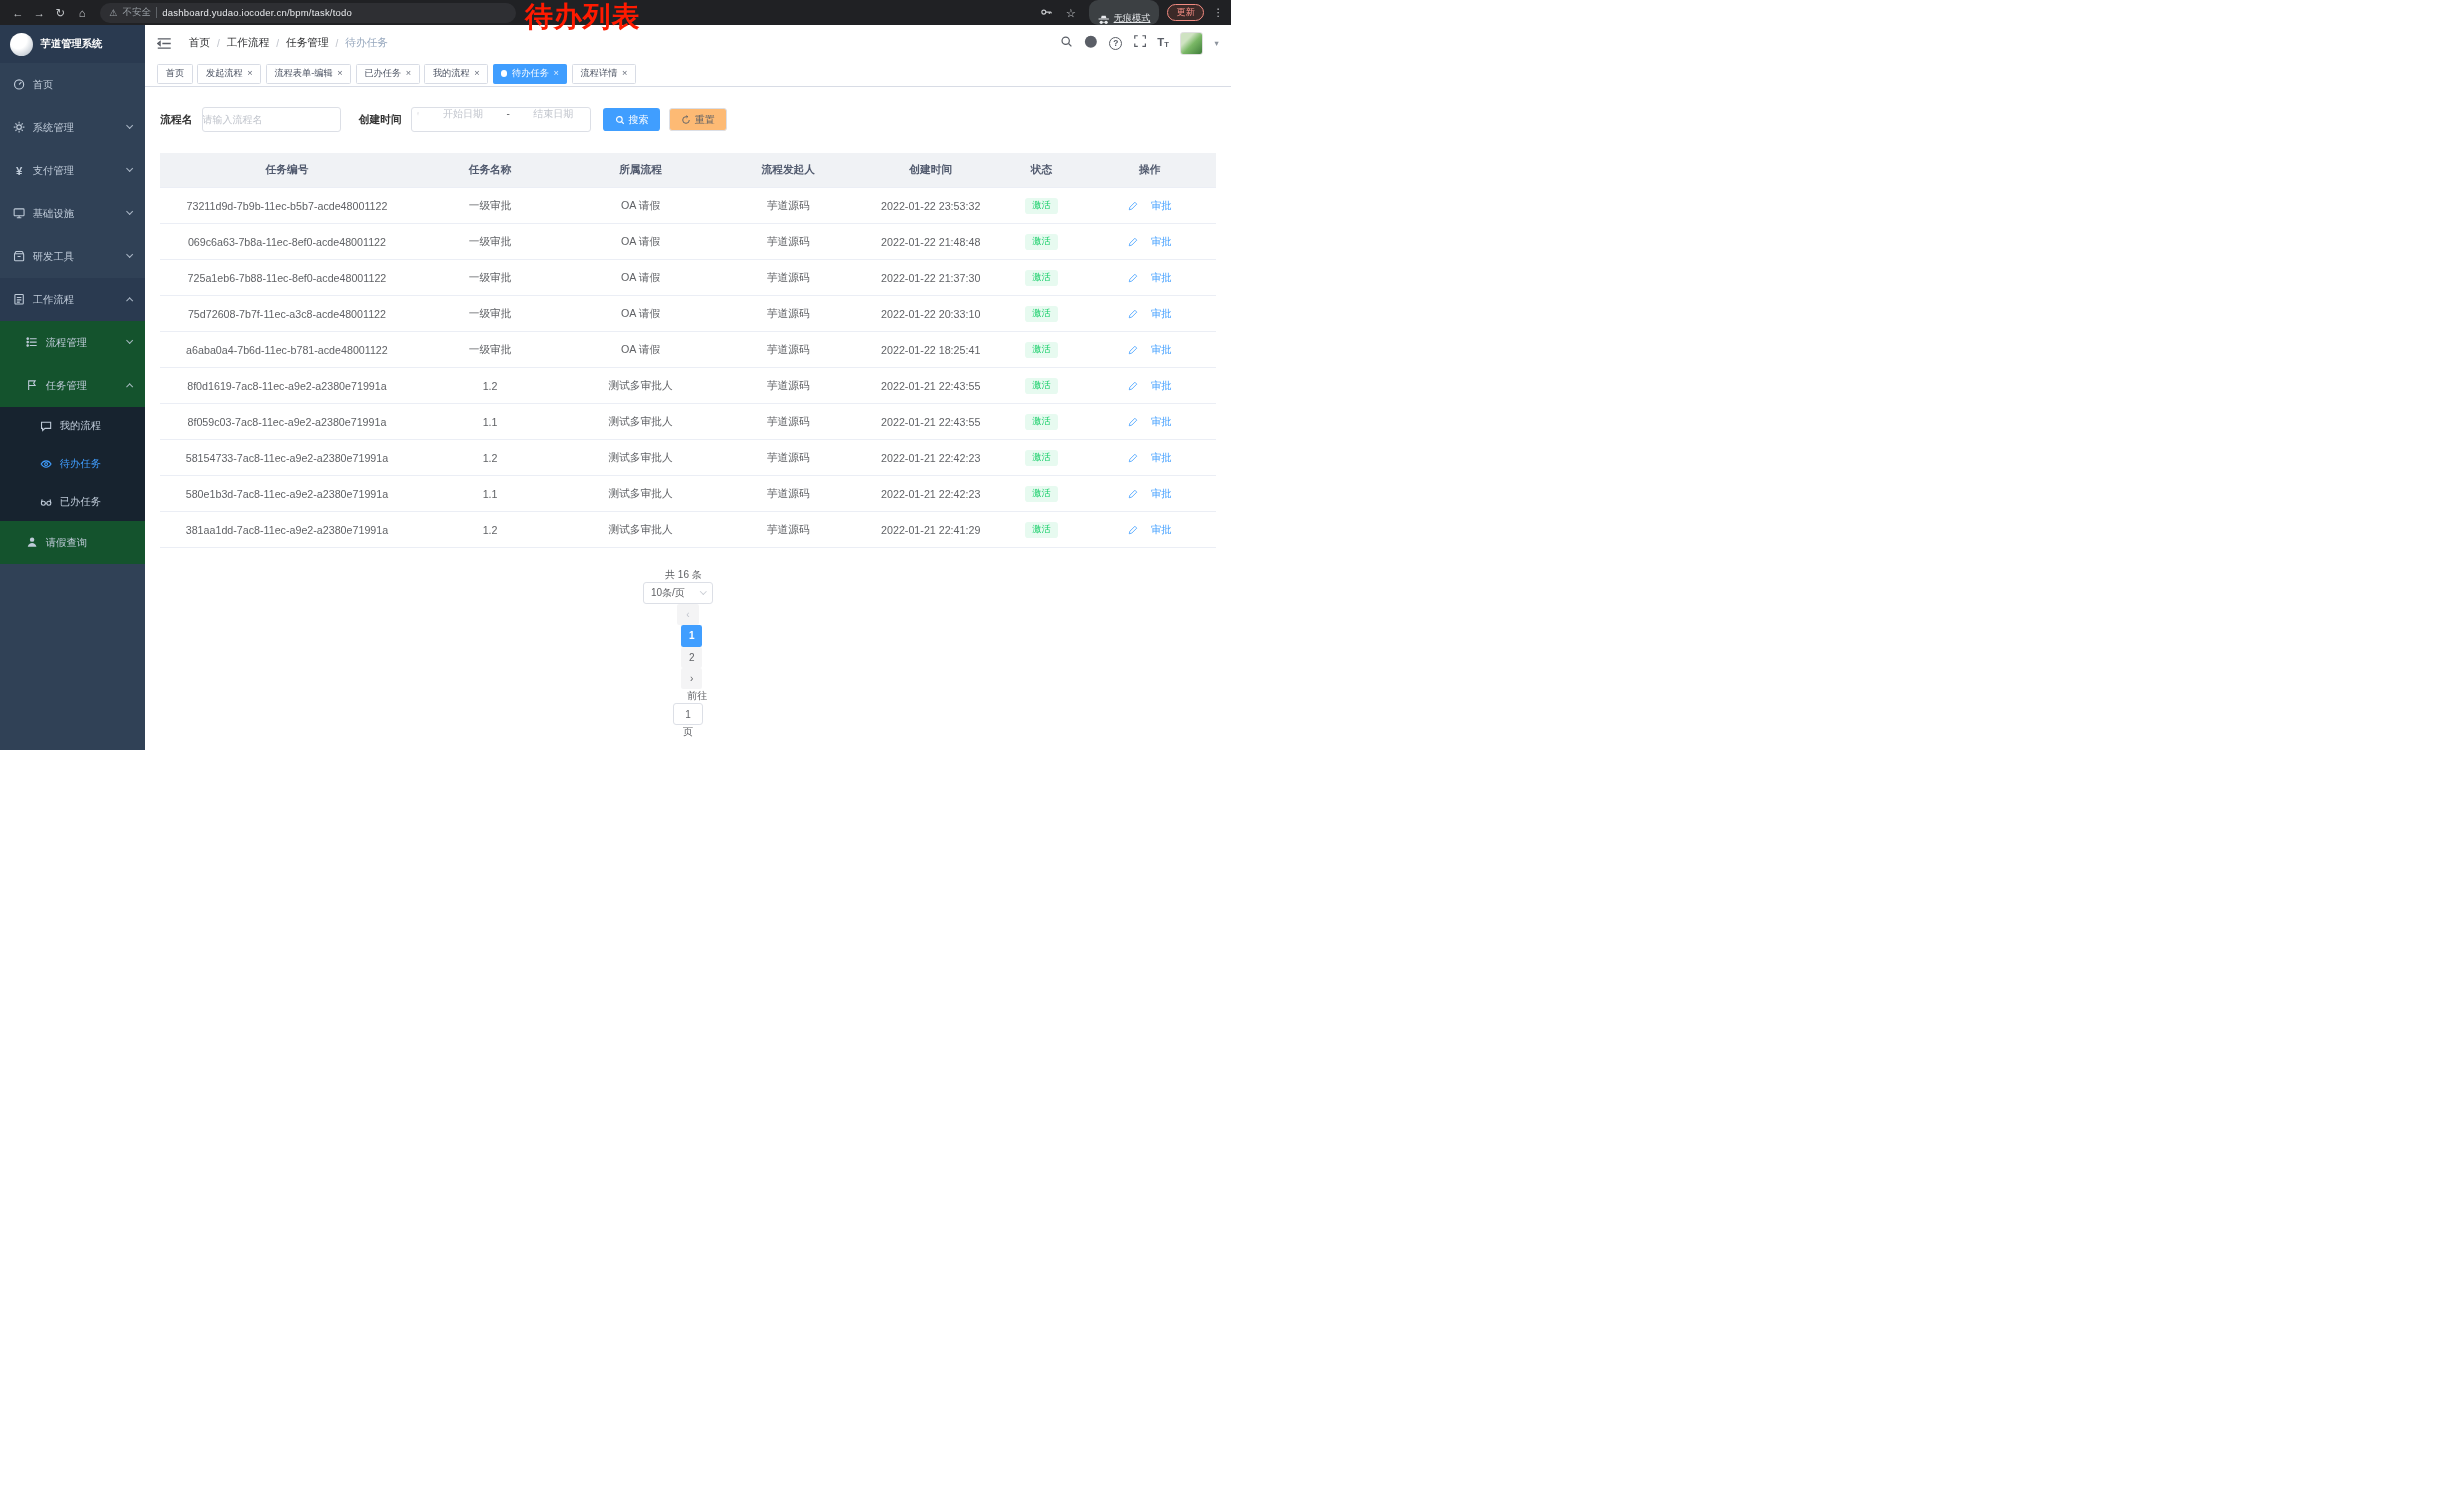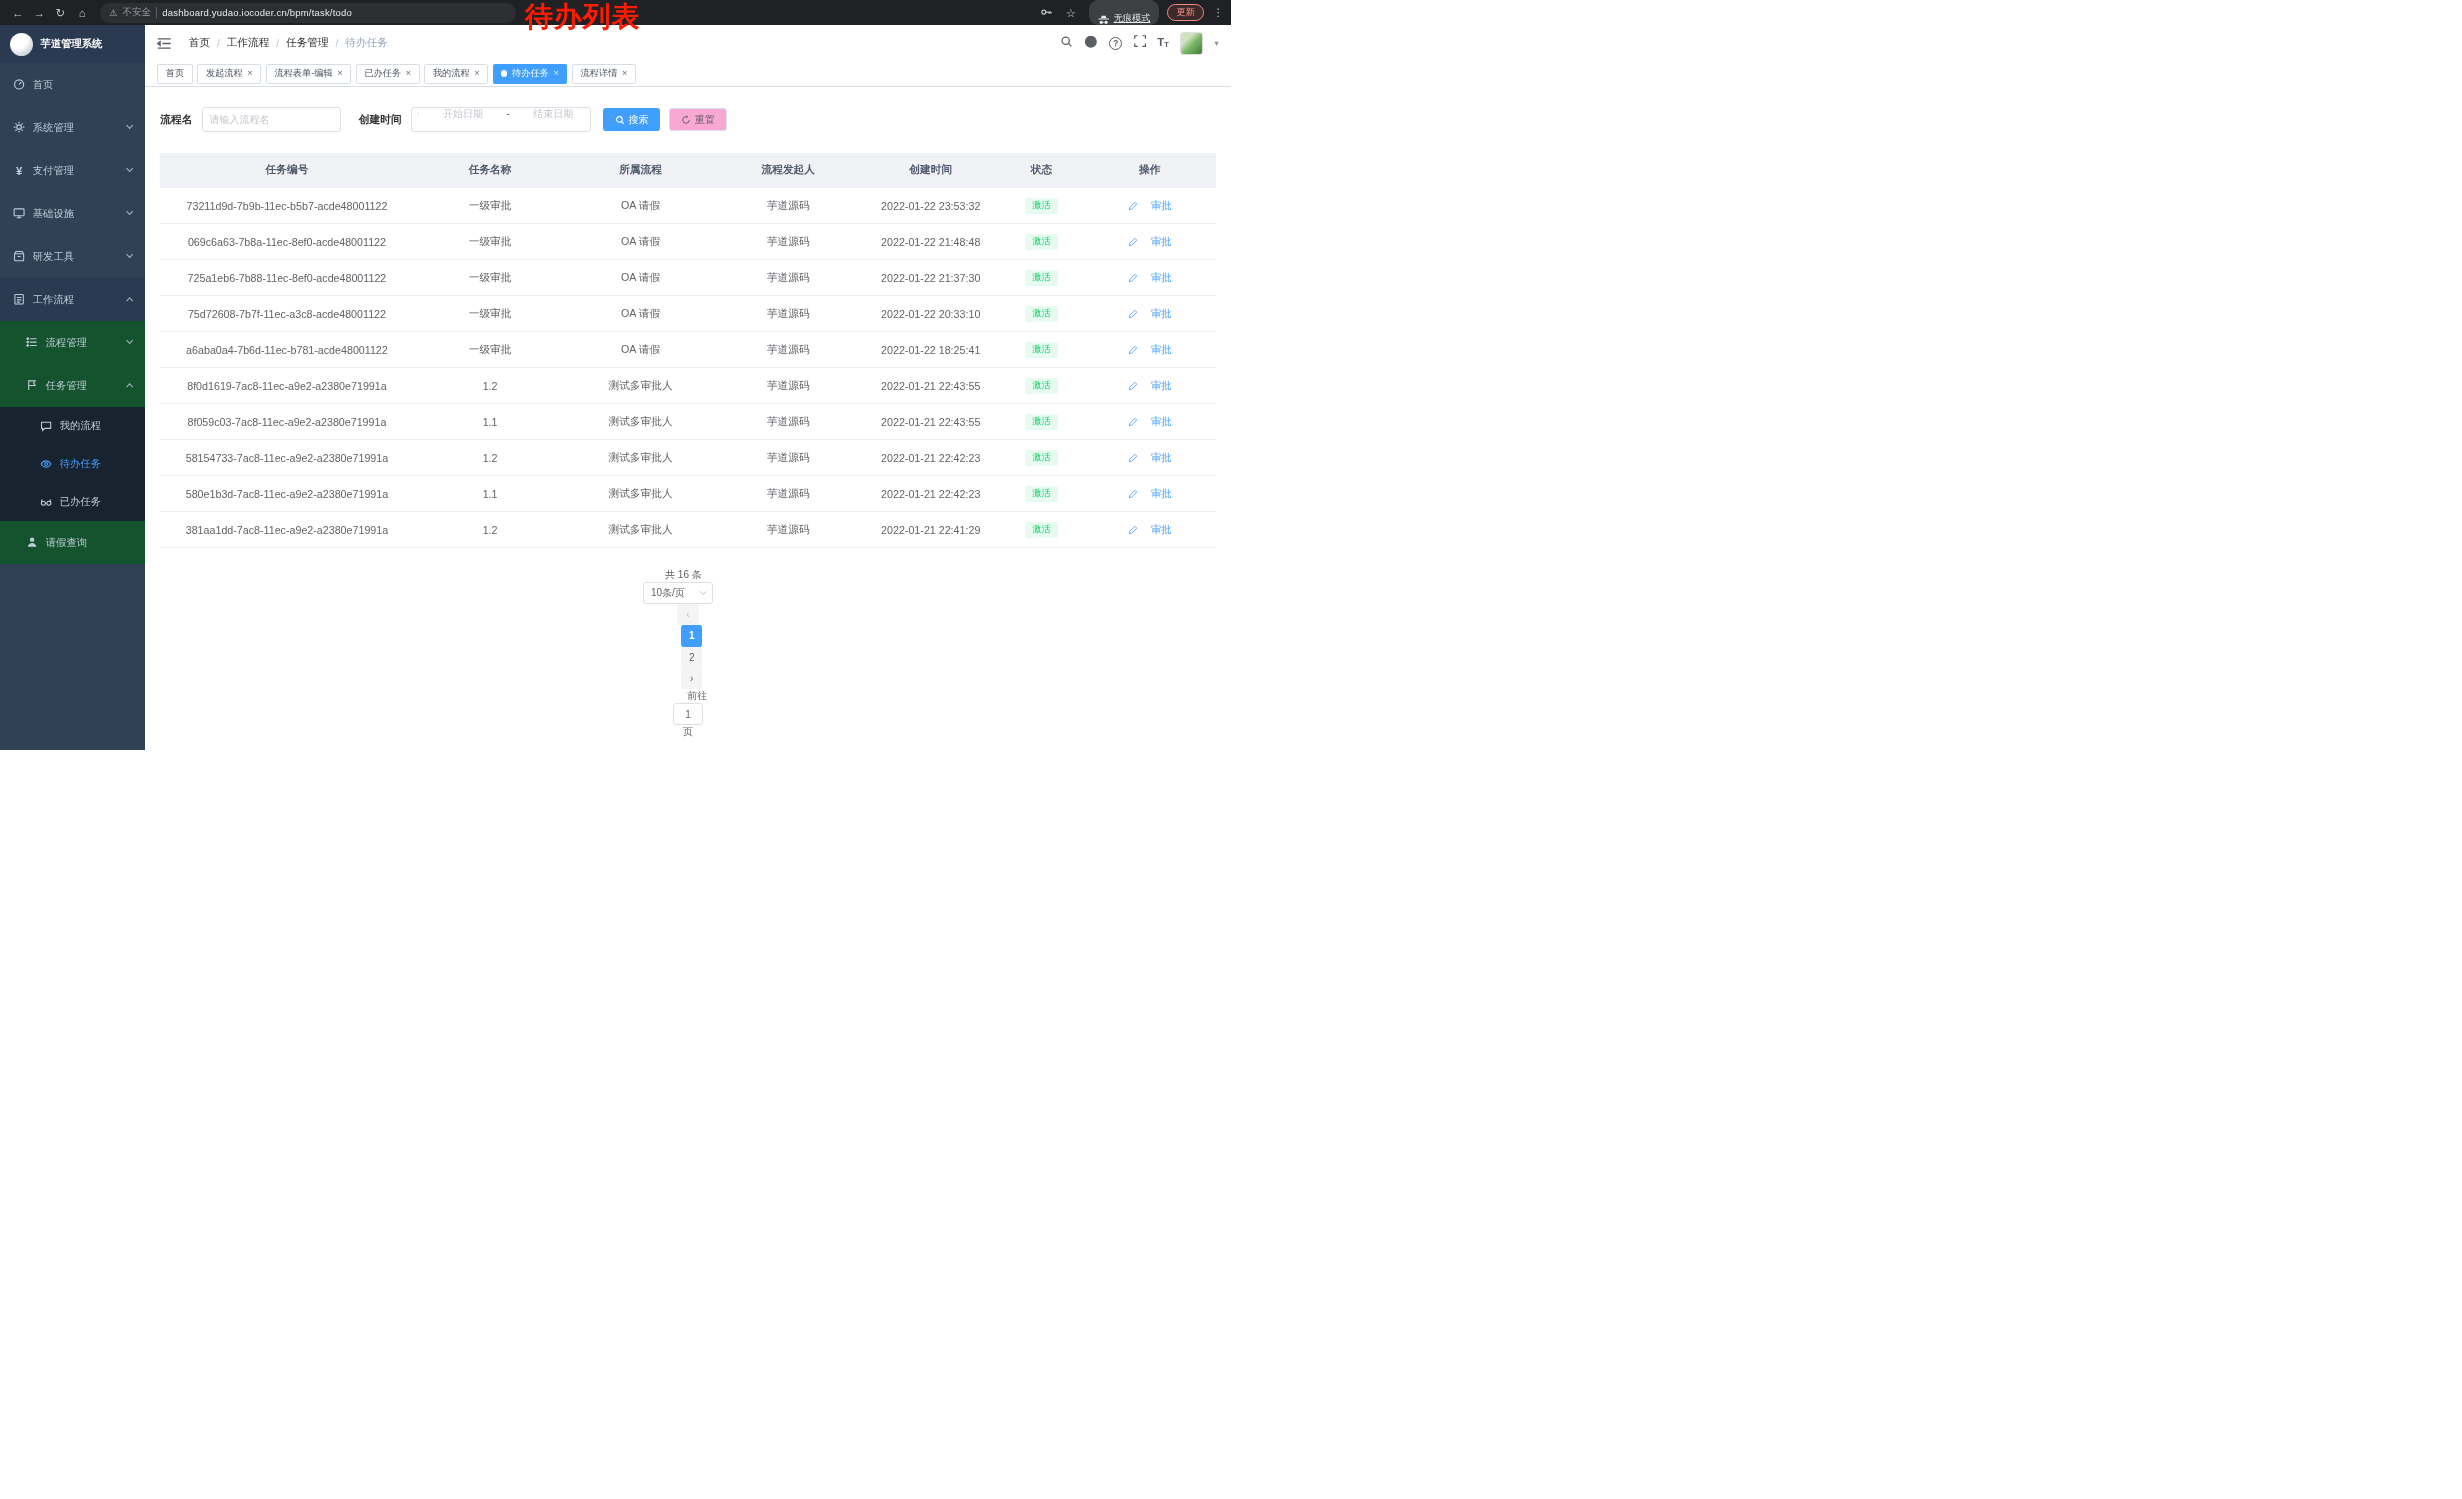--- a/index.html
+++ b/index.html
@@ -59,29 +59,29 @@
   .tabbar { height:26px; display:flex; align-items:center; gap:4.6px; padding:0 12.2px; border-bottom:0.8px solid #d8dce5; }
   .tab { height:20px; display:flex; align-items:center; gap:4.6px; padding:0 7.6px; border:0.8px solid #d8dce5; border-radius:1.5px; font-size:9.2px; color:#495060; background:#fff; cursor:pointer; white-space:nowrap; }
   .tab.active { background:#409eff; border-color:#409eff; color:#fff; }
   .tab-dot { width:6.1px; height:6.1px; border-radius:50%; background:#fff; }
   .tab-x { font-size:9.2px; line-height:1; opacity:.85; }
 
   
   .content { padding:20px 15.3px 0; }
   .filters { display:flex; align-items:center; font-size:10.7px; color:#333; }
   .f-label { font-weight:700; margin-right:9.2px; }
-  .text-input { width:139px; height:25px; border:0.8px solid #dcdfe6; border-radius:3.1px; padding:0 7px; font-size:10px; color:#606266; outline:none; font-family:inherit; }
+  .text-input { width:139px; height:25px; border:0.8px solid #dcdfe6; border-radius:3.1px; padding:0 0; font-size:10px; color:#606266; outline:none; font-family:inherit; }
   .text-input::placeholder, .d-input::placeholder, .goto-input::placeholder { color:#c0c4cc; }
   .m-right-24 { margin-right:18.3px; }
   .daterange { width:180px; height:25px; border:0.8px solid #dcdfe6; border-radius:3.1px; display:flex; align-items:flex-start; padding:0 5px; gap:12px; color:#c0c4cc; }
   .d-input { border:none; outline:none; width:63px; text-align:center; font-size:10px; color:#606266; font-family:inherit; }
   .range-sep { color:#606266; font-size:10px; }
   .btn { height:23px; display:flex; align-items:center; gap:3.8px; padding:0 10.7px; border-radius:3.1px; font-size:10px; cursor:pointer; border:0.8px solid transparent; }
   .btn-primary { background:#409eff; color:#fff; margin-left:12.2px; }
-  .btn-plain { background:#f9a8d4; color:#606266; border-color:#dcdfe6; margin-left:9.2px; }
+  .btn-plain { background:#fdba74; color:#606266; border-color:#dcdfe6; margin-left:9.2px; }
 
   
   .table { margin-top:21.4px; font-size:10.7px; color:#606266; }
   .t-row { display:flex; align-items:center; height:36px; border-bottom:0.8px solid #ebeef5; background:#fff; }
   .t-head { height:35px; background:#f0f2f5; border-bottom:0.8px solid #ebeef5; font-weight:600; color:#515a6e; display:flex; align-items:center; }
   .t-cell { display:flex; align-items:center; justify-content:center; text-align:center; overflow:hidden; white-space:nowrap; }
   .c1{width:24%}.c2{width:14.5%}.c3{width:14%}.c4{width:14%}.c5{width:13%}.c6{width:8%}.c7{width:12.5%}
   .badge { background:#e7faf0; color:#13ce66; border-radius:3.1px; padding:3.1px 7.6px; font-size:9.2px; line-height:1; }
   .link { color:#409eff; display:flex; align-items:center; gap:13px; text-decoration:none; font-size:10.3px; cursor:pointer; }
 

